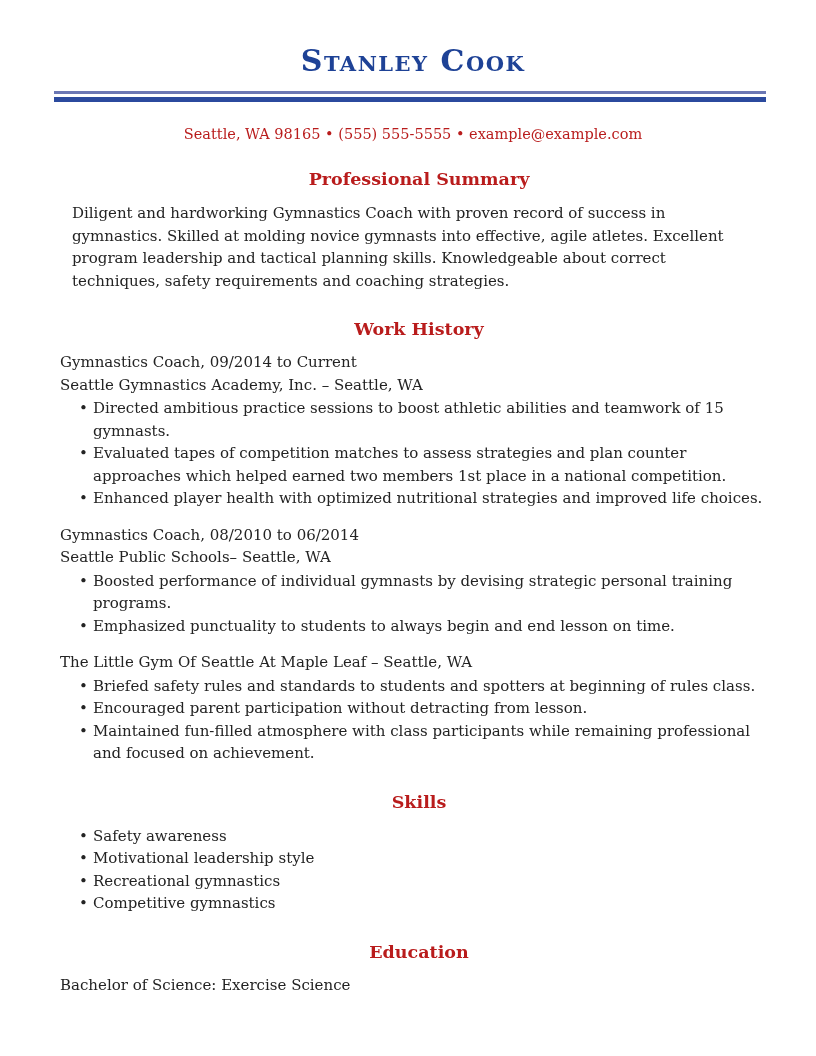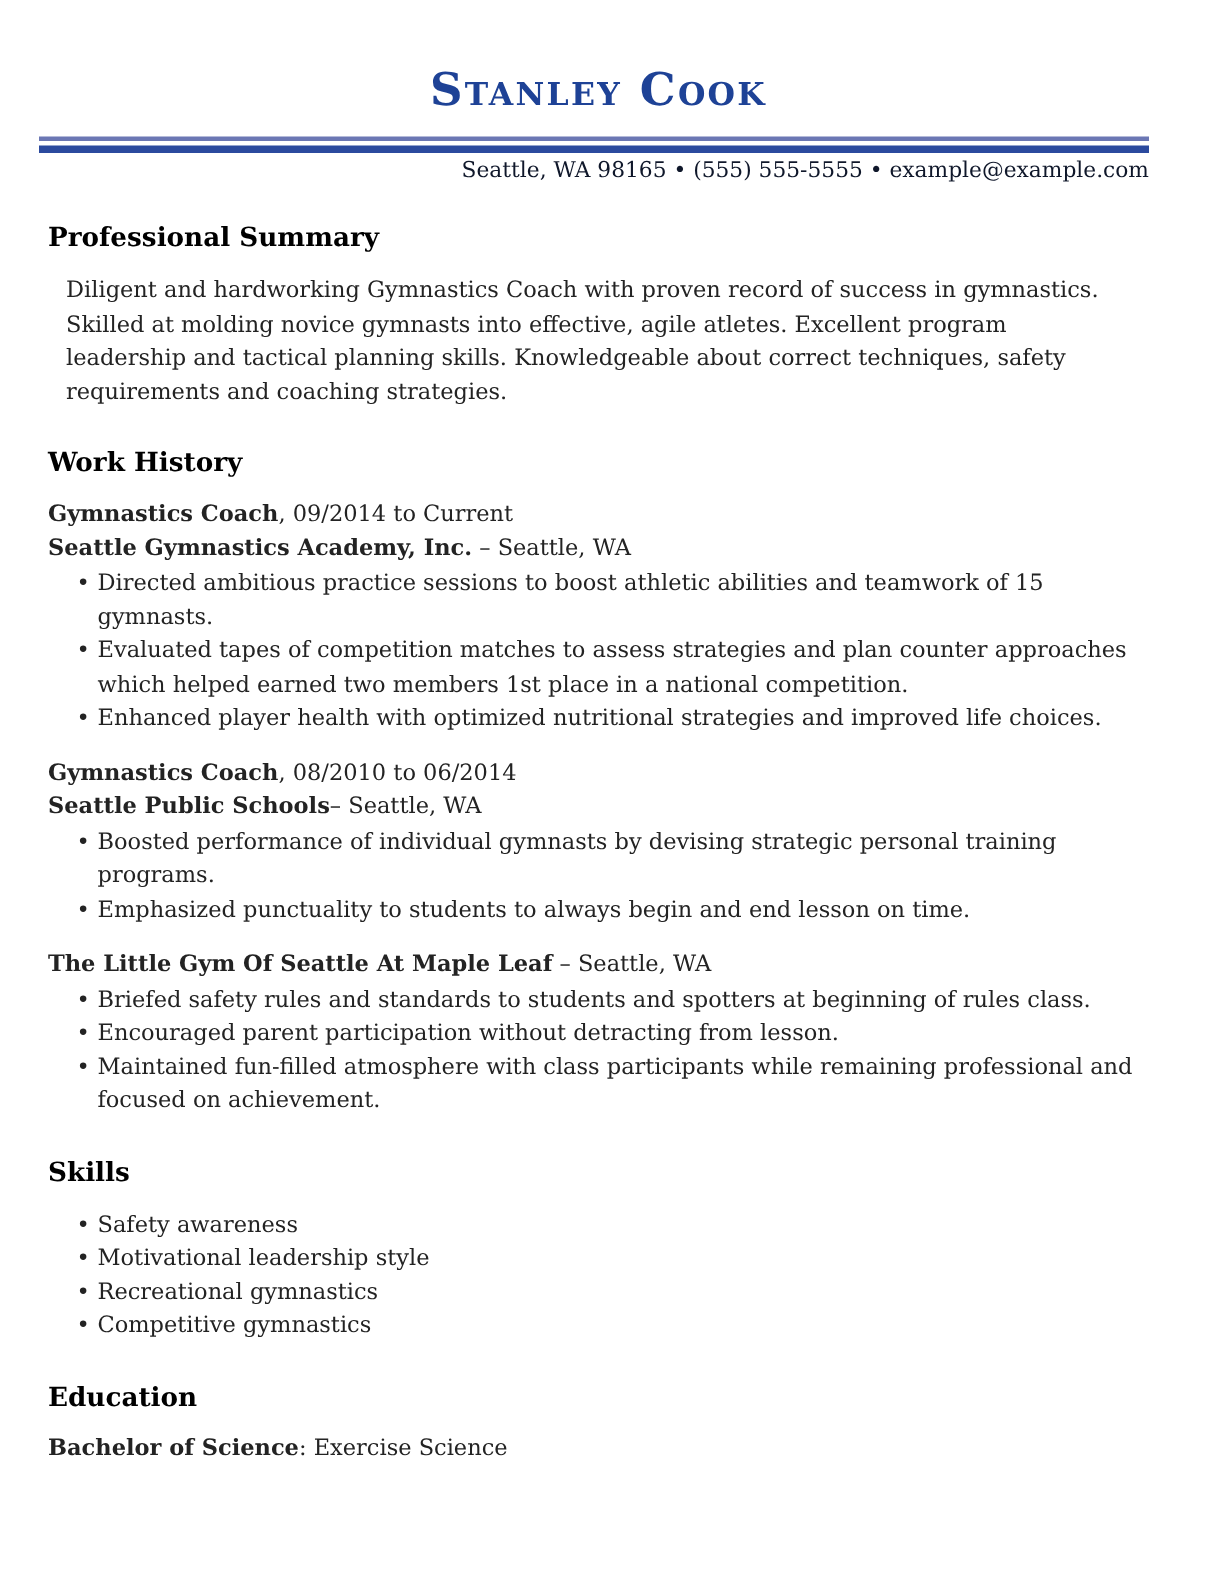--- a/index.html
+++ b/index.html
@@ -1,19 +1,19 @@
 <!DOCTYPE html>
 <html><head>
 <meta charset="utf-8">
 <style>
   html,body { margin:0; padding:0; background:#ffffff; }
   .page {
     width: 816px; height: 1056px;
     box-sizing: border-box;
-    padding: 40px 50px 0 32px;
+    padding: 40px 50px 0 60px;
     font-family: "DejaVu Serif", "Liberation Serif", serif;
     color: #232323;
     background: #ffffff;
     overflow: hidden;
   }
   
   .name {
     text-align: center;
     color: #1e4296;
     font-size: 30px;
@@ -21,39 +21,40 @@
     font-variant: small-caps;
     letter-spacing: 1.5px;
     line-height: 1.1;
     margin: 4px 0 14px 0;
   }
   .divider { margin: 0 0 0 -6px; }
   .divider .line-thin  { height: 3px; background: #6b77b4; }
   .divider .line-gap   { height: 3px; background: #ffffff; }
   .divider .line-thick { height: 5px; background: #2b4a9e; }
   .contact {
-    text-align: right;
+    text-align: center;
     font-size: 14.5px;
-    margin-top: 4px;
-    color: #0f172a;
+    margin-top: 24px;
+    color: #b91c1c;
   }
   
   .section-heading {
-    color: #000000;
+    color: #b91c1c;
     font-size: 17.5px;
     font-weight: bold;
-    margin: 27px 0 11px 0;
+    margin: 27px 0 11px 12px;
     line-height: 1.2;
+    text-align: center;
   }
   .body-text { font-size: 15px; line-height: 22.5px; }
   p.summary-text { margin: 12px; }
   
   .job { margin-bottom: 14px; }
   .job-line { font-size: 15px; line-height: 22.5px; }
-  .b { font-weight: bold; }
+  .b { font-weight: normal; }
   ul.bullets {
     list-style: none;
     margin: 1px 0 0 0;
     padding: 0 0 0 33px;
   }
   ul.bullets li {
     font-size: 15px;
     line-height: 22.5px;
     position: relative;
   }

